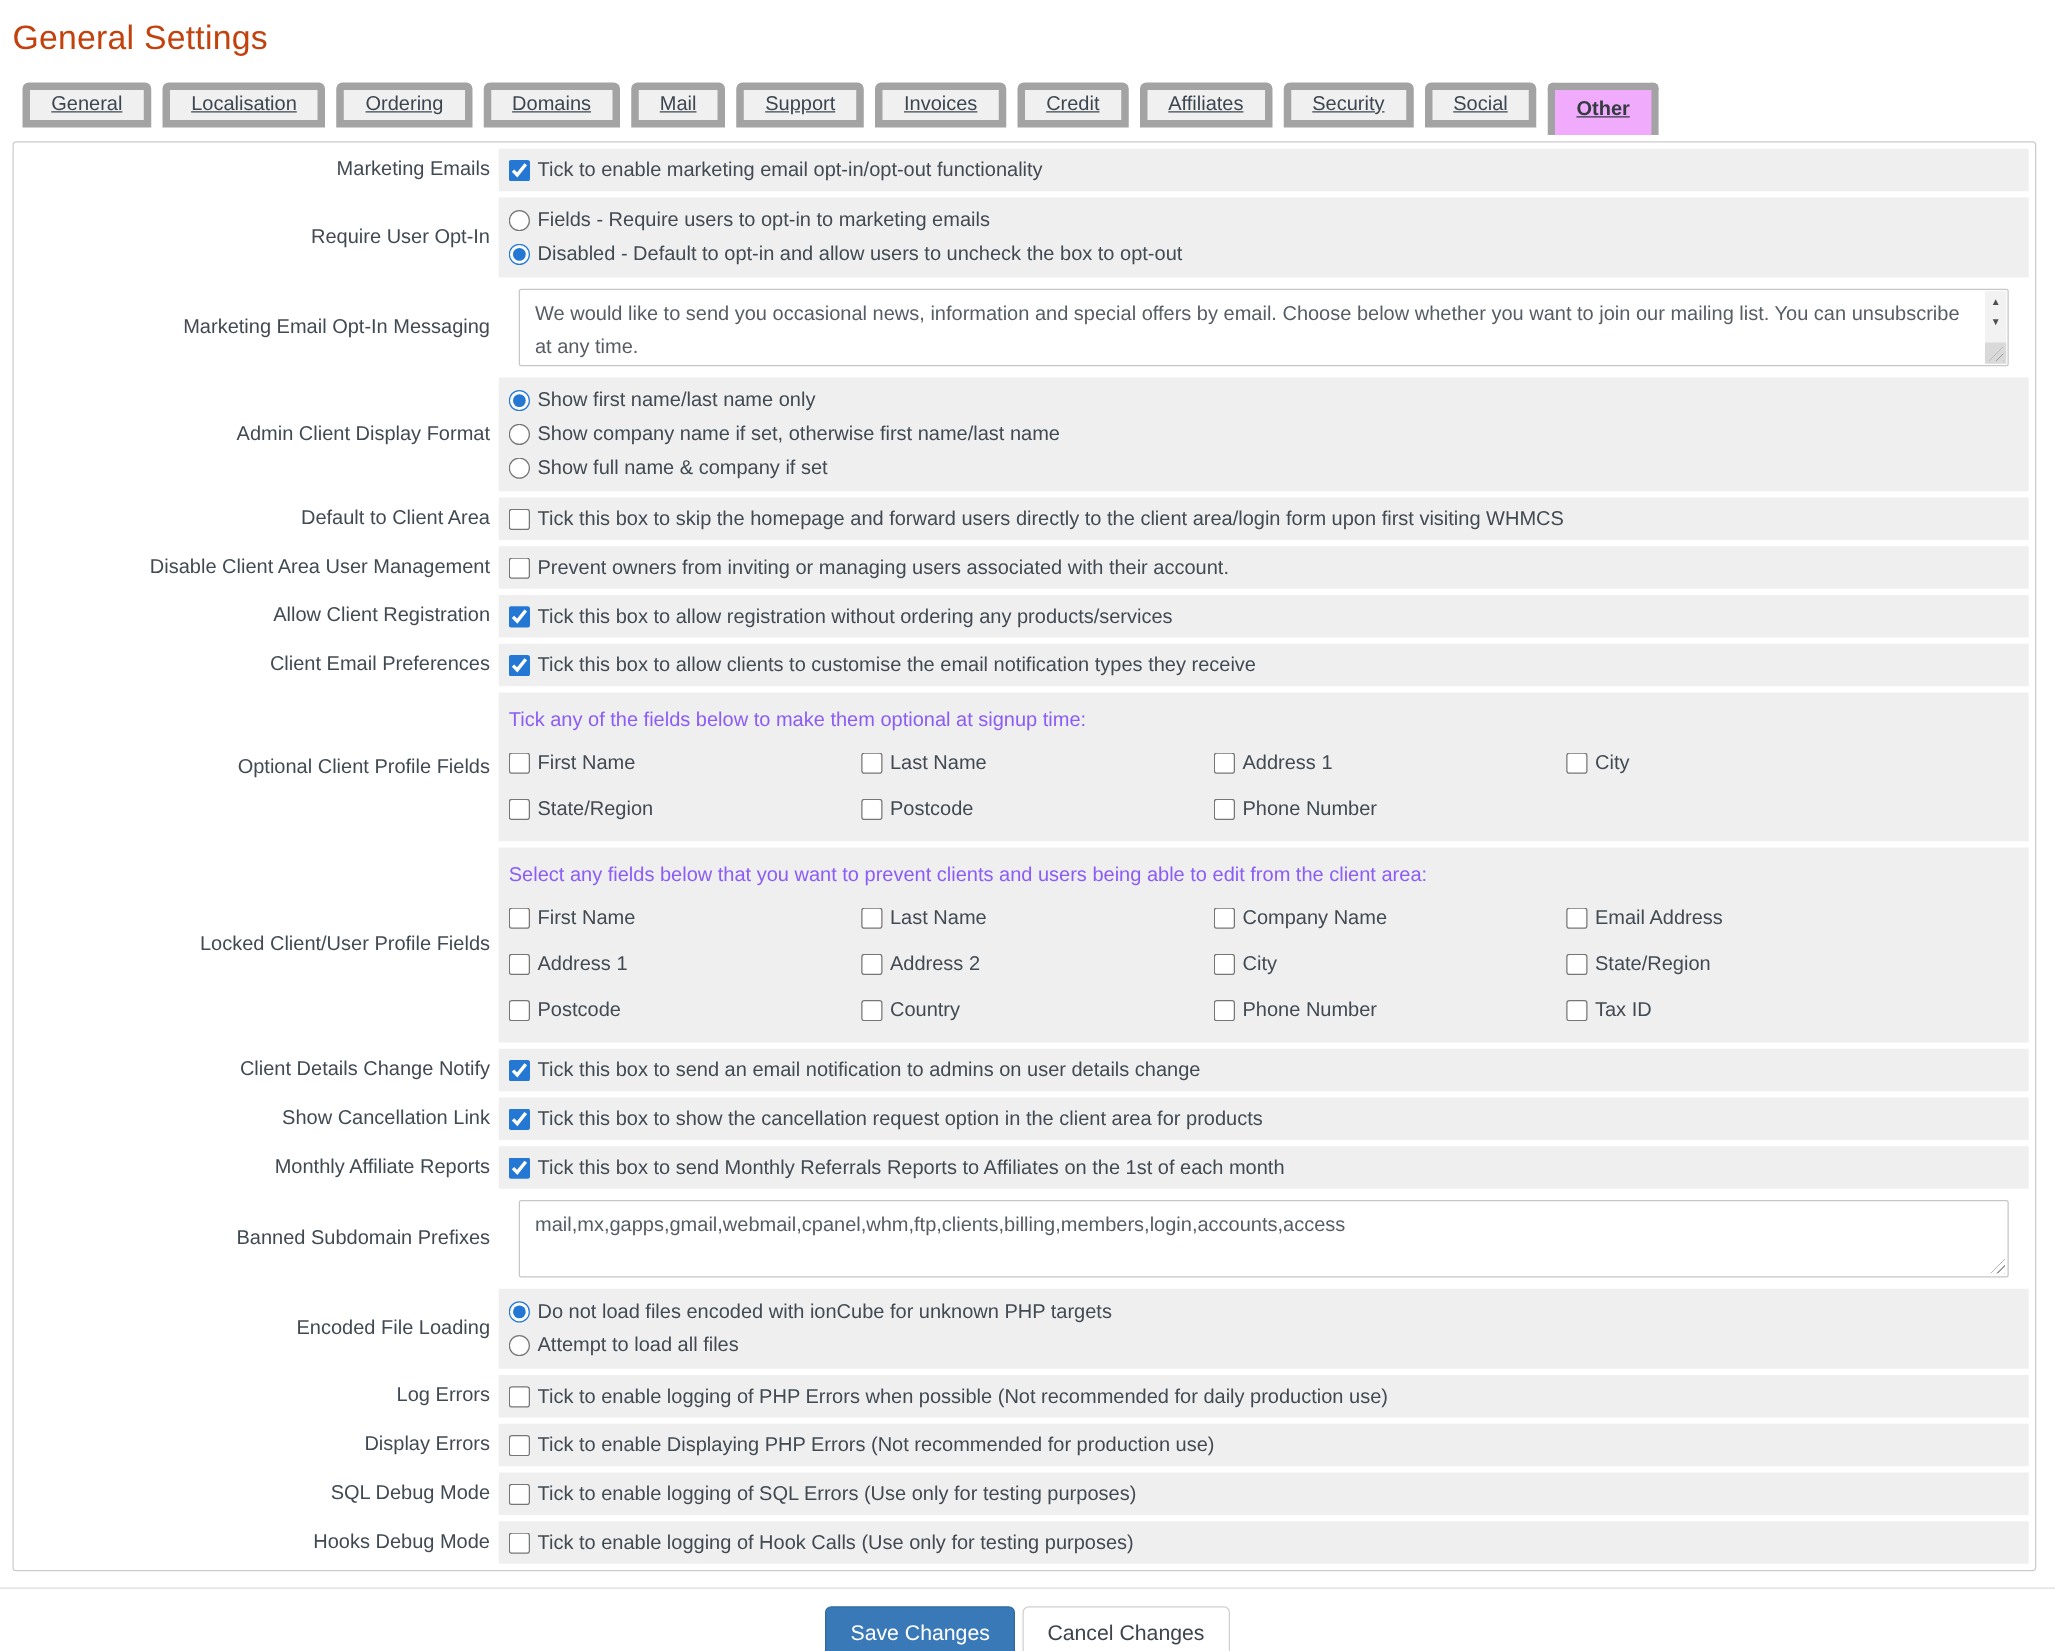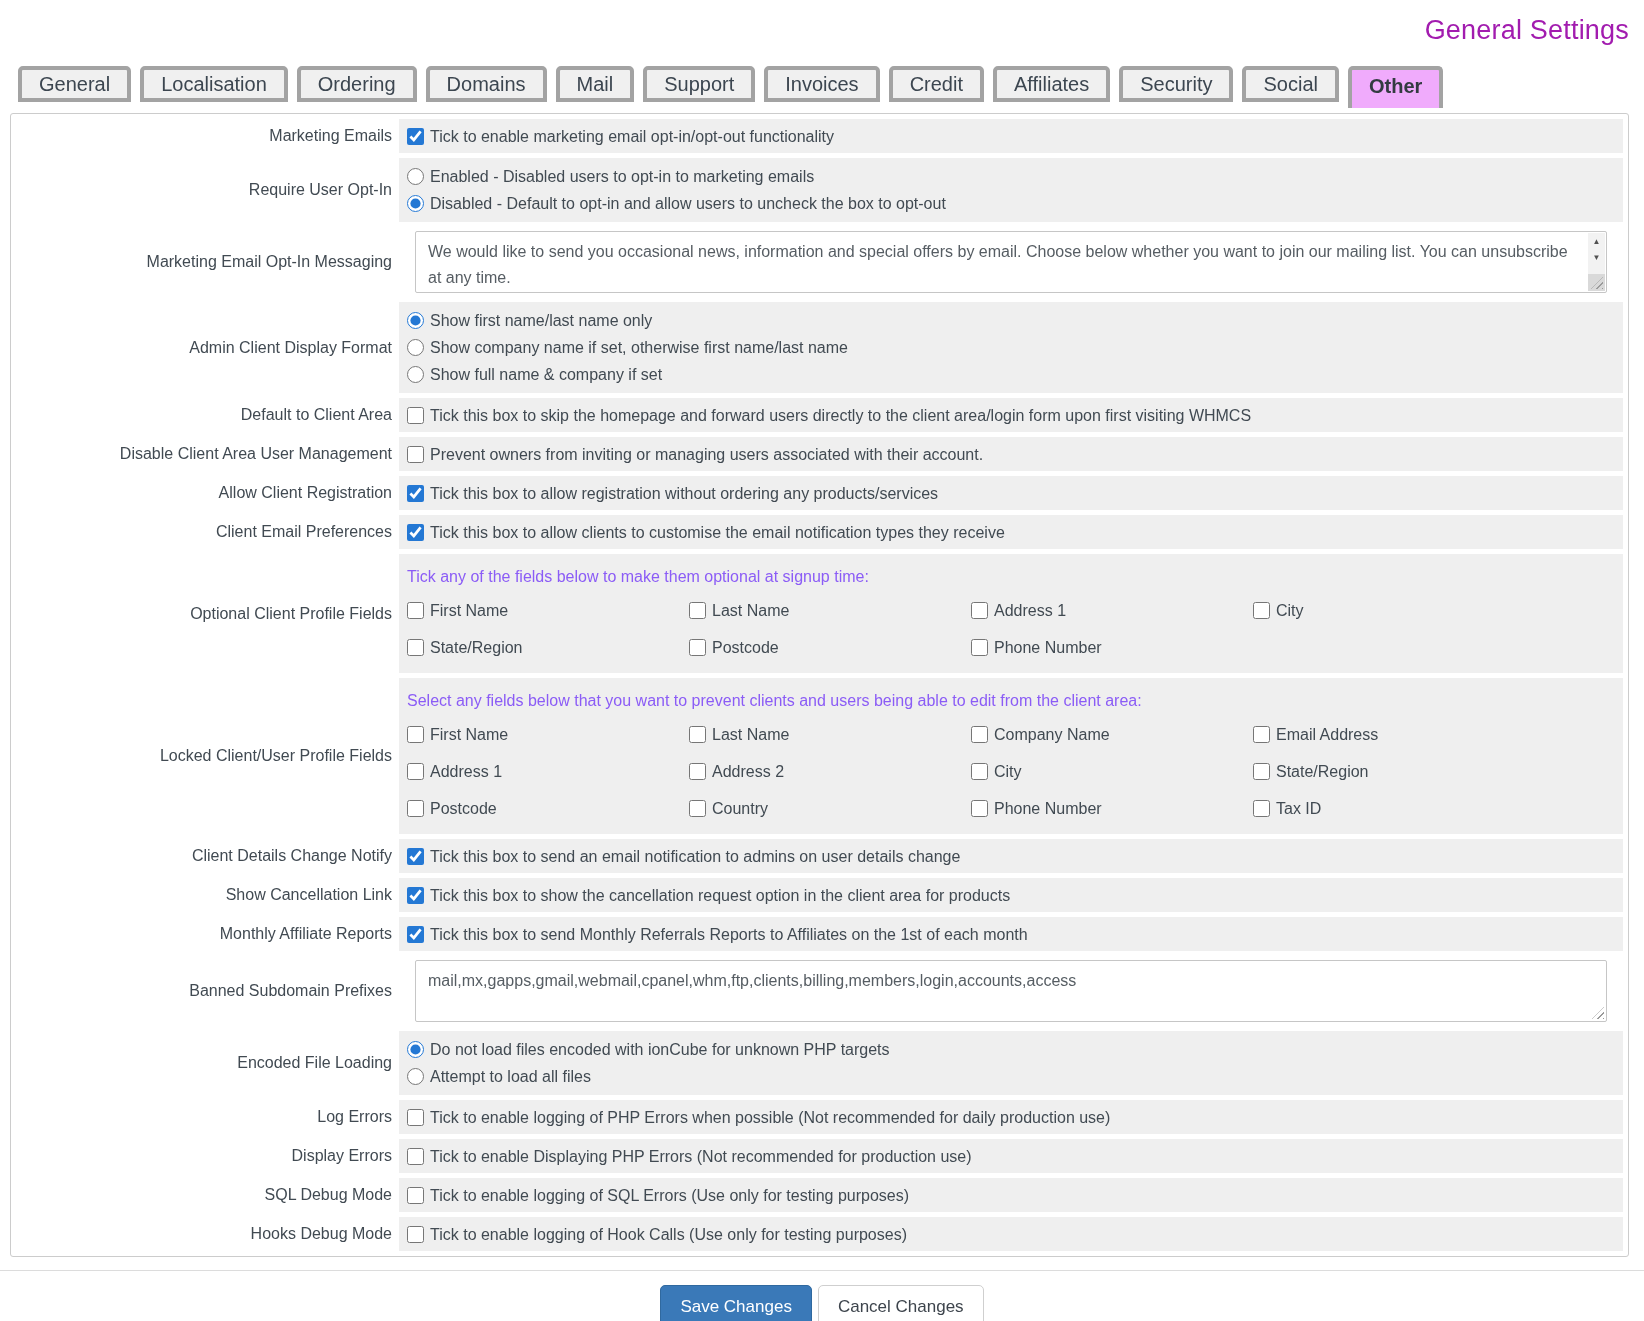--- a/index.html
+++ b/index.html
@@ -7,46 +7,46 @@
   body {
     font-family: "Liberation Sans", "DejaVu Sans", sans-serif;
     color: #414a52;
     width: 1644px;
   }
   .page { padding: 10px 15px 0 10px; }
 
   h1.page-title {
     font-size: 27px;
     font-weight: 400;
-    color: #a21caf;
+    color: #c2410c;
     margin: 5px 0 20px 0;
     letter-spacing: 0.2px;
-    text-align: right;
   }
 
   
   .tabs {
     display: flex;
     gap: 9px;
     align-items: flex-start;
     margin: 0 0 0 8px;
     height: 42px;
   }
   .tab {
     height: 36px;
     padding: 0 17px;
     display: inline-flex;
     align-items: center;
     background: #f0f0f0;
-    border: 4px solid #a3a3a3;
+    border: 6px solid #a3a3a3;
     border-radius: 5px 5px 0 0;
-    font-size: 20px;
+    font-size: 16px;
     color: #3c4650;
     cursor: pointer;
     white-space: nowrap;
+    text-decoration: underline;
   }
   .tab.active {
     height: 42px;
     background: #f0abfc;
     border-bottom: none;
     font-weight: 700;
     color: #333b41;
     padding-bottom: 5px;
   }
 
@@ -214,21 +214,21 @@
               <span>Tick to enable marketing email opt-in/opt-out functionality</span>
             </label>
           </div>
         </div>
         <div class="row">
           <div class="label-cell">Require User Opt-In</div>
           <div class="value-cell">
             <div class="vstack">
               <label class="opt">
                 <input type="radio" name="require-user-opt-in" style="">
-                <span>Enabled - Disabled users to opt-in to marketing emails</span>
+                <span>Fields - Require users to opt-in to marketing emails</span>
               </label>
               <label class="opt">
                 <input type="radio" name="require-user-opt-in" checked="" style="">
                 <span>Disabled - Default to opt-in and allow users to uncheck the box to opt-out</span>
               </label>
             </div>
           </div>
         </div>
         <div class="row">
           <div class="label-cell">Marketing Email Opt-In Messaging</div>

